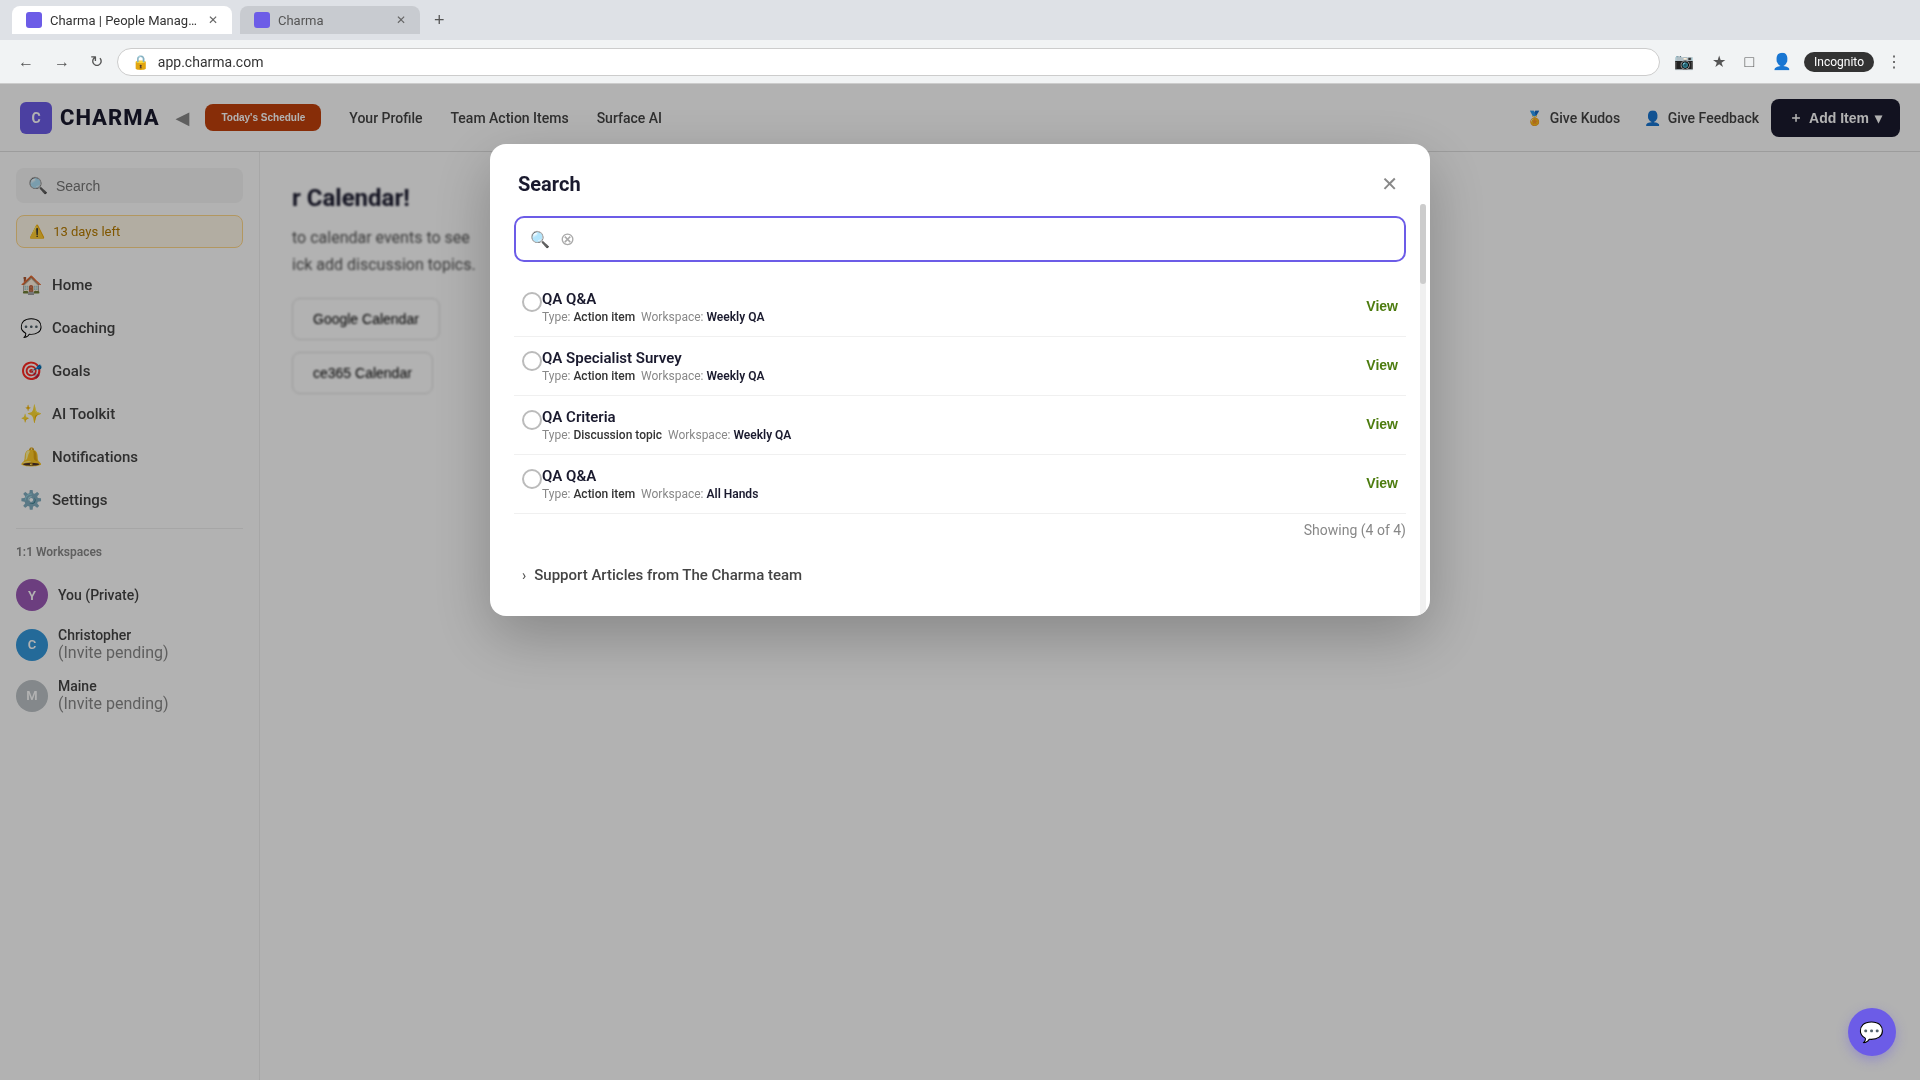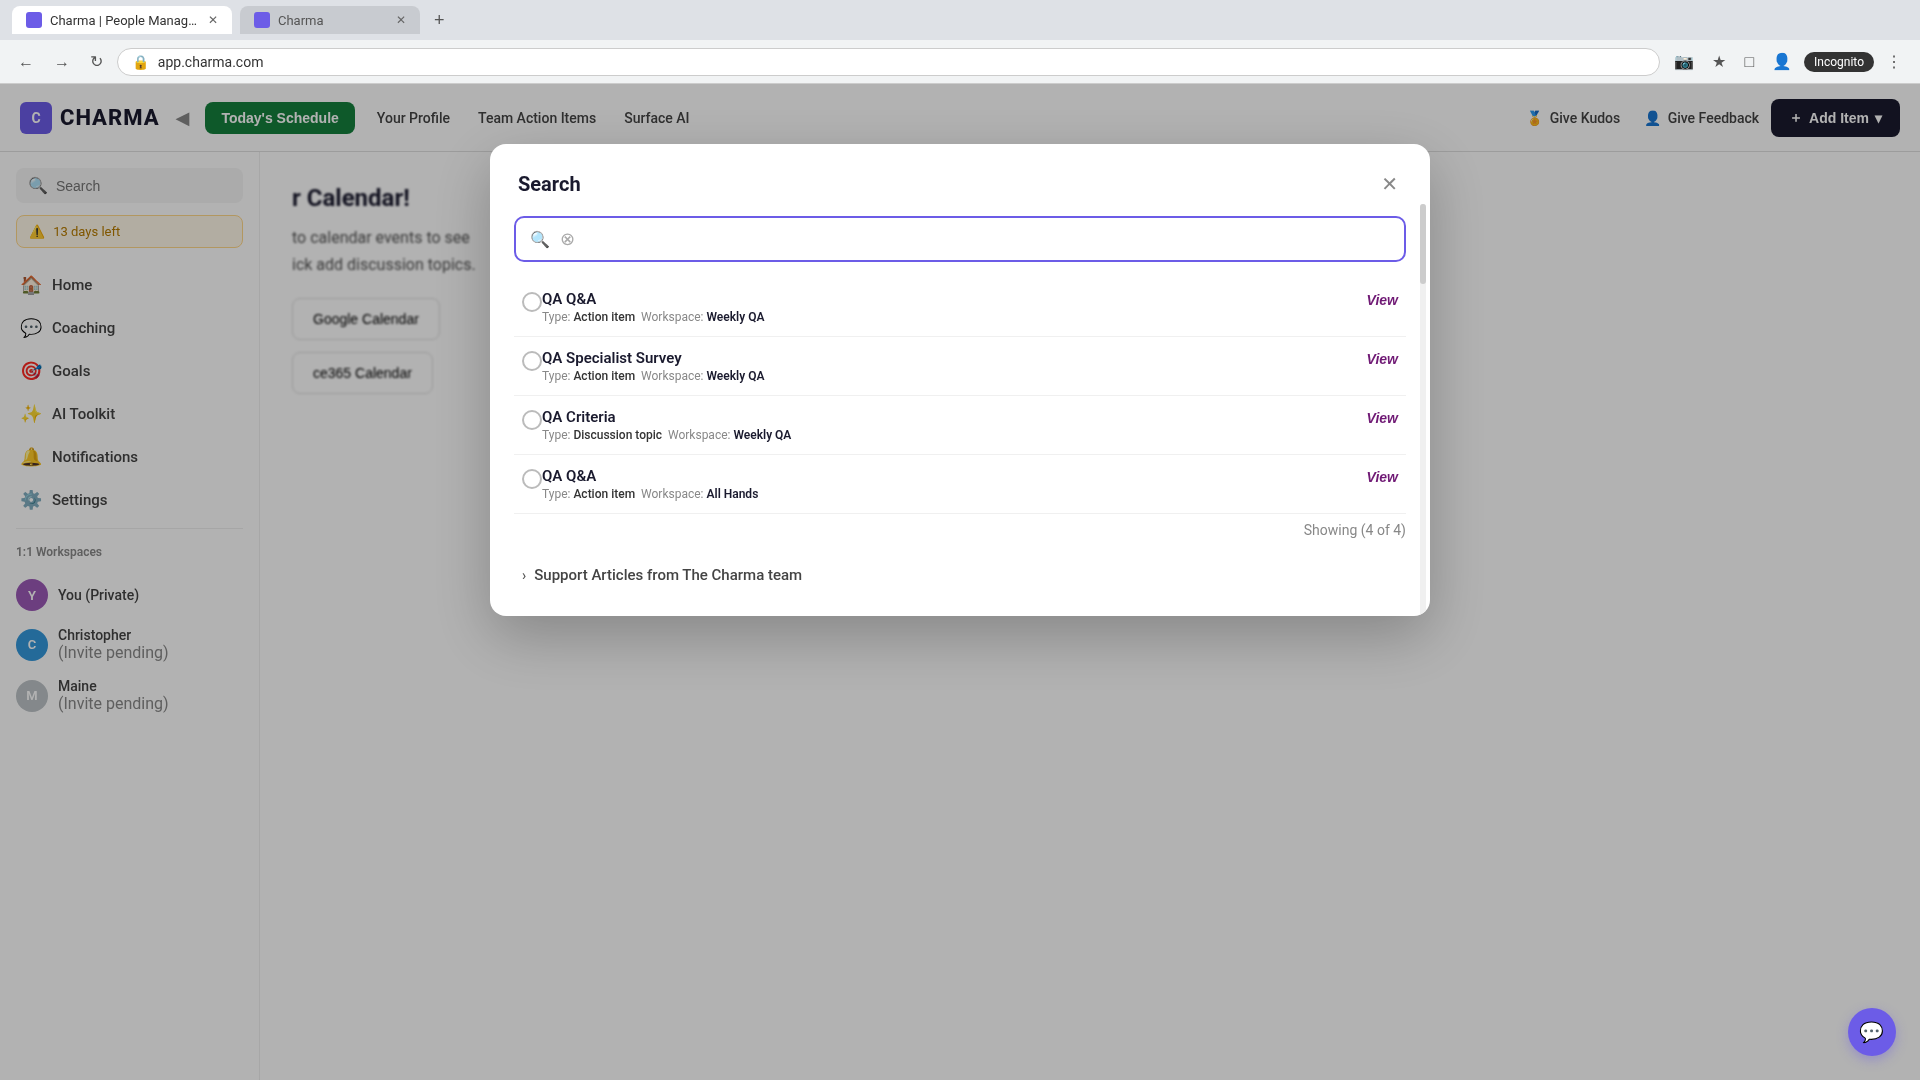--- a/index.html
+++ b/index.html
@@ -22,21 +22,21 @@
     .browser-icon-btn { background: none; border: none; color: #555; font-size: 16px; cursor: pointer; padding: 4px 6px; border-radius: 4px; }
     .incognito-badge { background: #333; color: #fff; padding: 3px 10px; border-radius: 12px; font-size: 12px; }
 
     
     .app { display: flex; flex-direction: column; height: calc(1080px - 84px); background: #fff; }
     .app-header { background: #fff; border-bottom: 1px solid #e0e0e0; padding: 0 20px; display: flex; align-items: center; height: 68px; gap: 0; }
     .logo { display: flex; align-items: center; gap: 8px; margin-right: 16px; }
     .logo-text { font-size: 22px; font-weight: 800; color: #1a1a2e; letter-spacing: 1px; }
     .logo-icon { width: 32px; height: 32px; background: #6c5ce7; border-radius: 6px; display: flex; align-items: center; justify-content: center; color: white; font-size: 14px; font-weight: bold; }
     .sidebar-toggle { background: none; border: none; color: #888; cursor: pointer; font-size: 18px; margin-right: 16px; }
-    .nav-pill { background: #15803d; color: #fff; border-radius: 8px; padding: 8px 16px; font-size: 14px; font-weight: 600; cursor: pointer; border: none; margin-right: 8px; }
+    .nav-pill { background: #c2410c; color: #fff; border-radius: 8px; padding: 8px 16px; font-size: 10px; font-weight: 600; cursor: pointer; border: none; margin-right: 14px; }
     .nav-link { color: #444; text-decoration: none; font-size: 14px; font-weight: 500; padding: 8px 14px; border-radius: 6px; cursor: pointer; display: flex; align-items: center; gap: 6px; }
     .nav-spacer { flex: 1; }
     .give-kudos { display: flex; align-items: center; gap: 6px; color: #444; font-size: 14px; font-weight: 500; cursor: pointer; padding: 8px 12px; border-radius: 6px; }
     .give-feedback { display: flex; align-items: center; gap: 6px; color: #444; font-size: 14px; font-weight: 500; cursor: pointer; padding: 8px 12px; border-radius: 6px; }
     .add-item-btn { background: #1a1a2e; color: #fff; border: none; border-radius: 8px; padding: 10px 18px; font-size: 14px; font-weight: 600; cursor: pointer; display: flex; align-items: center; gap: 6px; }
 
     .app-body { display: flex; flex: 1; overflow: hidden; }
 
     
     .sidebar { width: 260px; background: #fff; border-right: 1px solid #e8e8e8; display: flex; flex-direction: column; padding: 16px 0; flex-shrink: 0; }
@@ -76,21 +76,21 @@
     .results-label { font-size: 11px; font-weight: 700; color: #888; letter-spacing: 0.8px; text-transform: uppercase; }
     .add-filter-btn { display: flex; align-items: center; gap: 5px; color: #6c5ce7; font-size: 14px; font-weight: 500; cursor: pointer; border: none; background: none; }
     .result-item { display: flex; align-items: flex-start; justify-content: space-between; padding: 12px 8px; border-bottom: 1px solid #f0f0f0; }
     .result-item:last-child { border-bottom: none; }
     .result-left { display: flex; align-items: flex-start; gap: 0; }
     .result-check { width: 20px; height: 20px; border-radius: 50%; border: 2px solid #bbb; margin-top: 2px; flex-shrink: 0; }
     .result-title { font-size: 15px; font-weight: 600; color: #1a1a2e; }
     .result-meta { font-size: 12px; color: #888; margin-top: 2px; }
     .result-meta span { color: #333; font-weight: 500; }
     .result-meta .workspace-bold { font-weight: 600; color: #1a1a2e; }
-    .result-view-btn { color: #701a75; font-size: 14px; font-weight: 600; cursor: pointer; border: none; background: none; text-decoration: none; white-space: nowrap; margin-top: 2px; font-style: italic; }
+    .result-view-btn { color: #4d7c0f; font-size: 14px; font-weight: 600; cursor: pointer; border: none; background: none; text-decoration: none; white-space: nowrap; margin-top: 8px; }
     .showing-text { text-align: right; font-size: 14px; color: #888; padding: 8px 0 12px; }
     .support-section { padding: 8px 0; }
     .support-toggle { display: flex; align-items: center; gap: 8px; color: #444; font-size: 15px; font-weight: 500; cursor: pointer; padding: 8px; border-radius: 6px; }
     .chevron-icon { color: #555; font-size: 14px; }
     .modal-scrollbar { position: absolute; right: 4px; top: 60px; bottom: 0; width: 6px; }
     .modal-scrollbar-track { width: 6px; height: 100%; background: #f0f0f0; border-radius: 3px; }
     .modal-scrollbar-thumb { width: 6px; height: 80px; background: #ccc; border-radius: 3px; }
 
     .chat-bubble { position: fixed; bottom: 24px; right: 24px; width: 48px; height: 48px; background: #6c5ce7; border-radius: 50%; display: flex; align-items: center; justify-content: center; cursor: pointer; box-shadow: 0 4px 12px rgba(108,92,231,0.4); z-index: 200; }
   </style>

